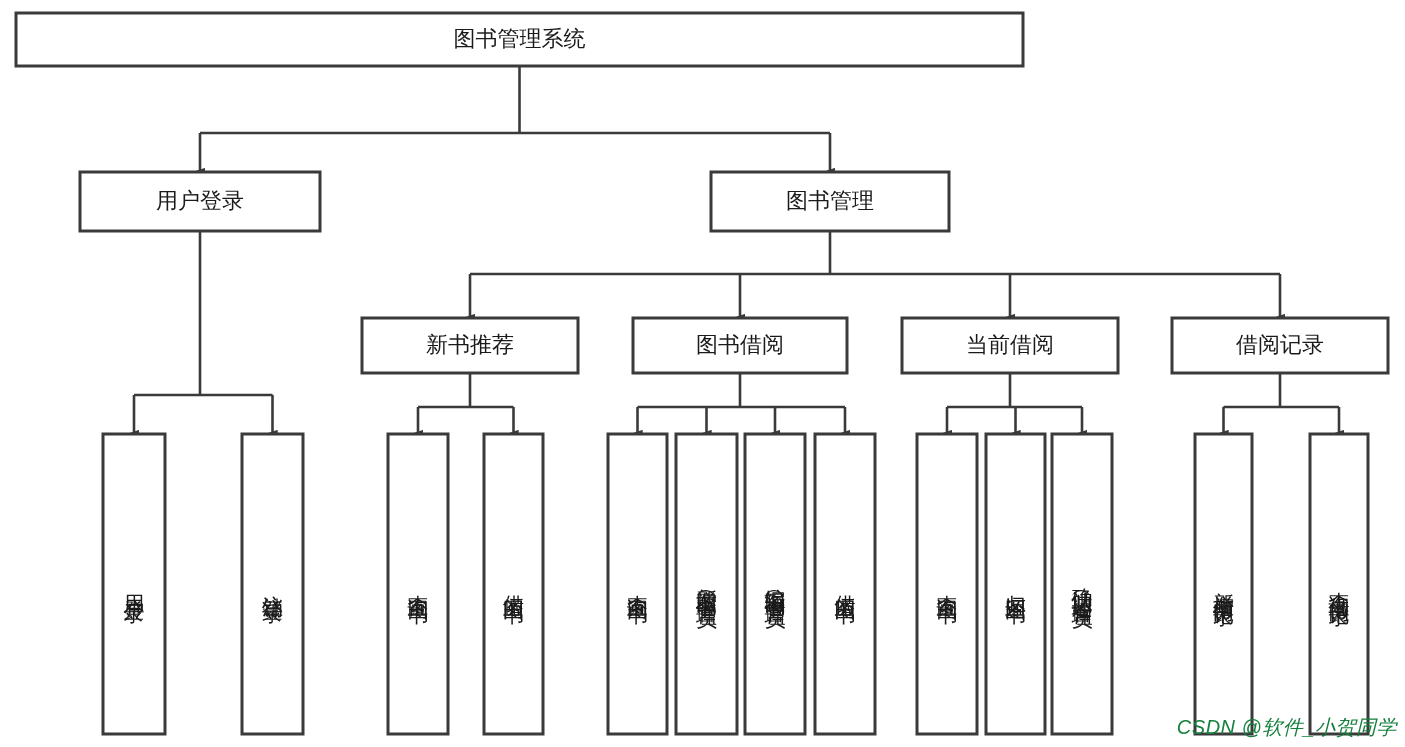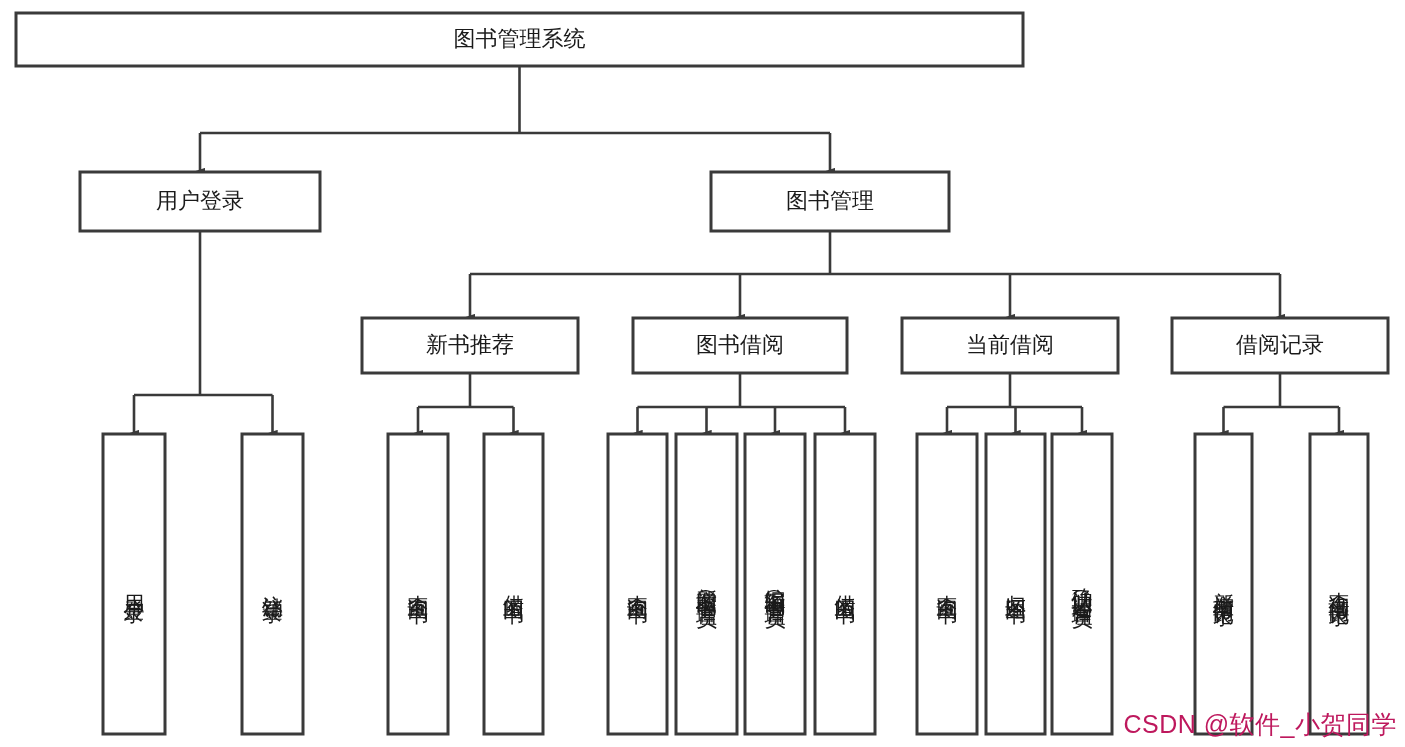--- a/index.html
+++ b/index.html
@@ -14,21 +14,21 @@
               dominant-baseline:middle;}
   .leaf-label{position:absolute;
       font-family:"Liberation Sans","DejaVu Sans",sans-serif;
       font-size:21px;color:#1a1a1a;
       writing-mode:vertical-rl;text-orientation:upright;
       letter-spacing:3px;
       display:flex;align-items:center;justify-content:center;
       white-space:nowrap;pointer-events:none;}
   .watermark{position:absolute;right:8px;bottom:6px;
       font-family:"Liberation Sans","DejaVu Sans",sans-serif;
-      font-size:25px;color:#be185d;white-space:nowrap;letter-spacing:0.5px;}
+      font-size:20px;color:#15803d;white-space:nowrap;letter-spacing:0.5px;font-style:italic;}
 </style>
 </head>
 <body>
 
 <div id="stage">
 
   <svg id="diagram" viewBox="0 0 1405 747">
     <defs>
       <marker id="arrowhead" markerWidth="9" markerHeight="11" refX="3.2" refY="5.2" orient="auto" markerUnits="userSpaceOnUse">
         <path d="M0,0 L7,0 L3.5,10.4 Z" fill="#3a3a3a"></path>

